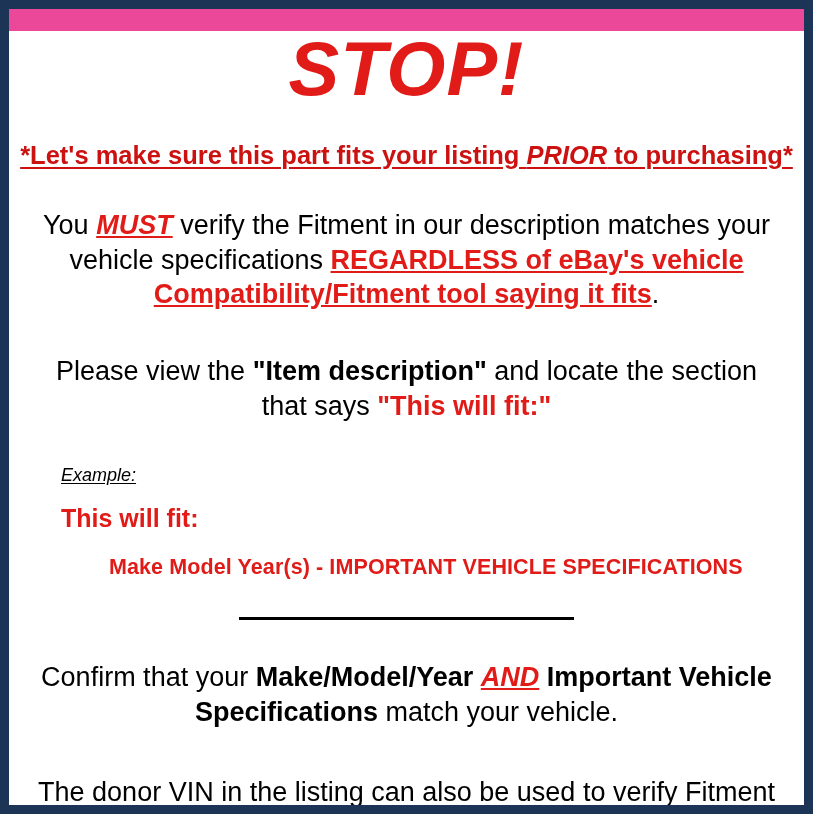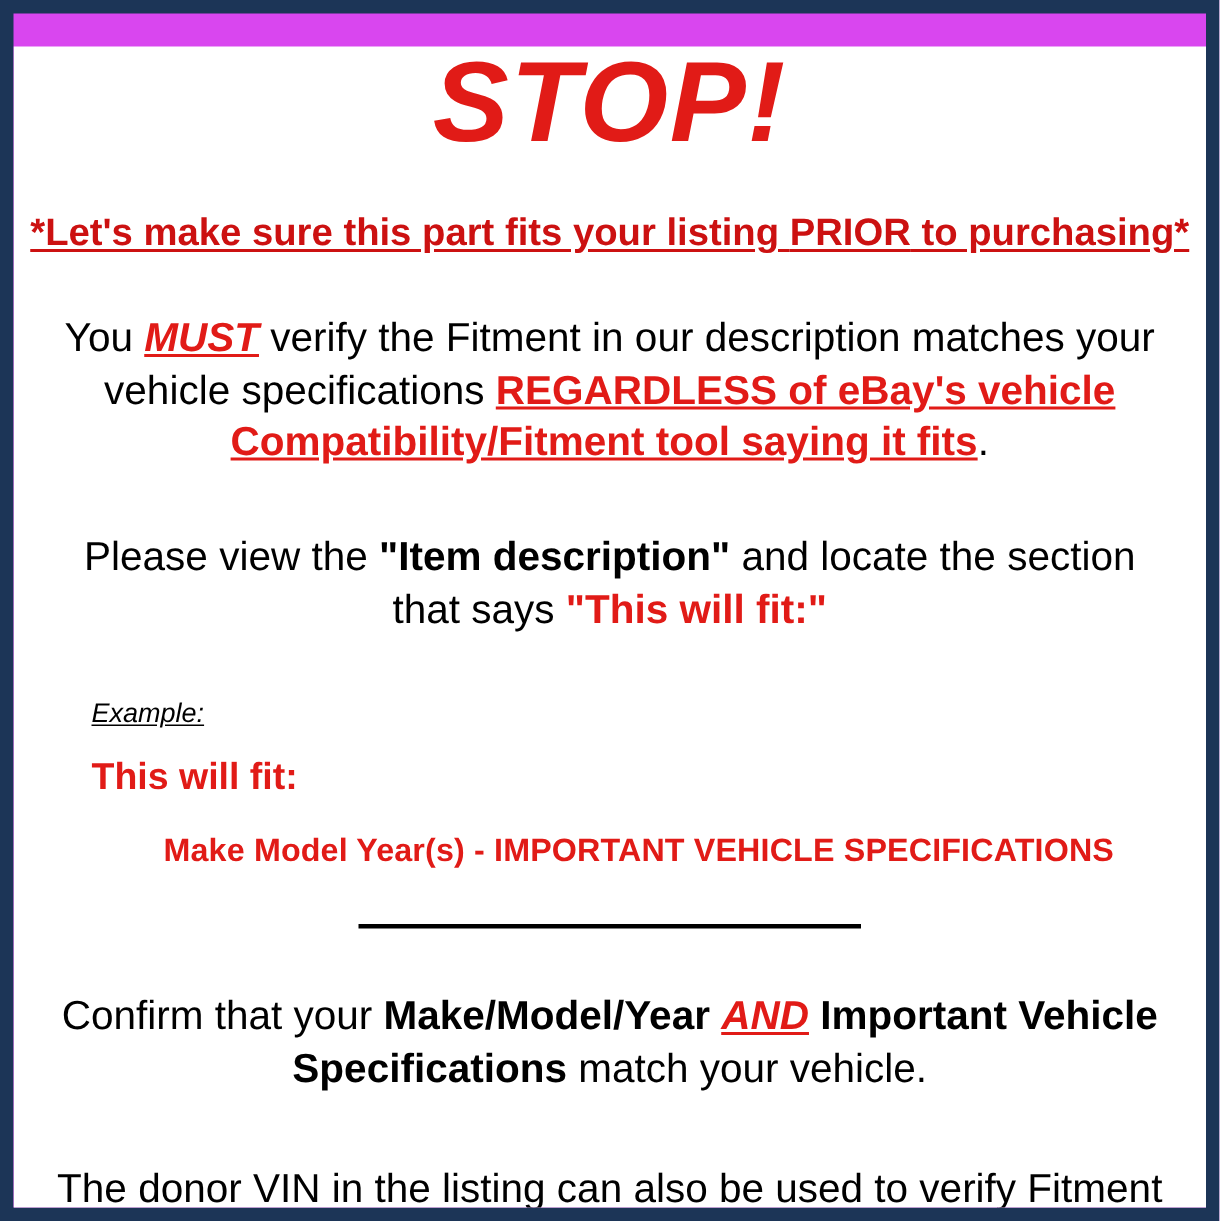--- a/index.html
+++ b/index.html
@@ -9,21 +9,21 @@
   }
   body {
     font-family: "Liberation Sans", sans-serif;
   }
 
   #notice-card {
     position: relative;
     width: 813px;
     height: 814px;
     box-sizing: border-box;
-    background: #d946ef;
+    background: #ec4899;
     border: 9px solid #1C3557;
     overflow: hidden;
   }
 
   .inner {
     box-sizing: border-box;
     width: 100%;
     height: 100%;
     padding: 0;
     background: #ffffff;
@@ -49,20 +49,21 @@
     font-weight: bold;
     color: #CC1111;
     text-decoration: underline;
     text-underline-offset: 3px;
     margin: 34px 0 0 0;
     padding: 0 6px;
     line-height: 1.15;
     white-space: nowrap;
   }
   .subtitle .ital {
+    font-style: italic;
   }
 
   
   .para {
     font-size: 27px;
     line-height: 1.28;
     color: #000000;
     margin: 0;
     padding: 0 22px;
   }

